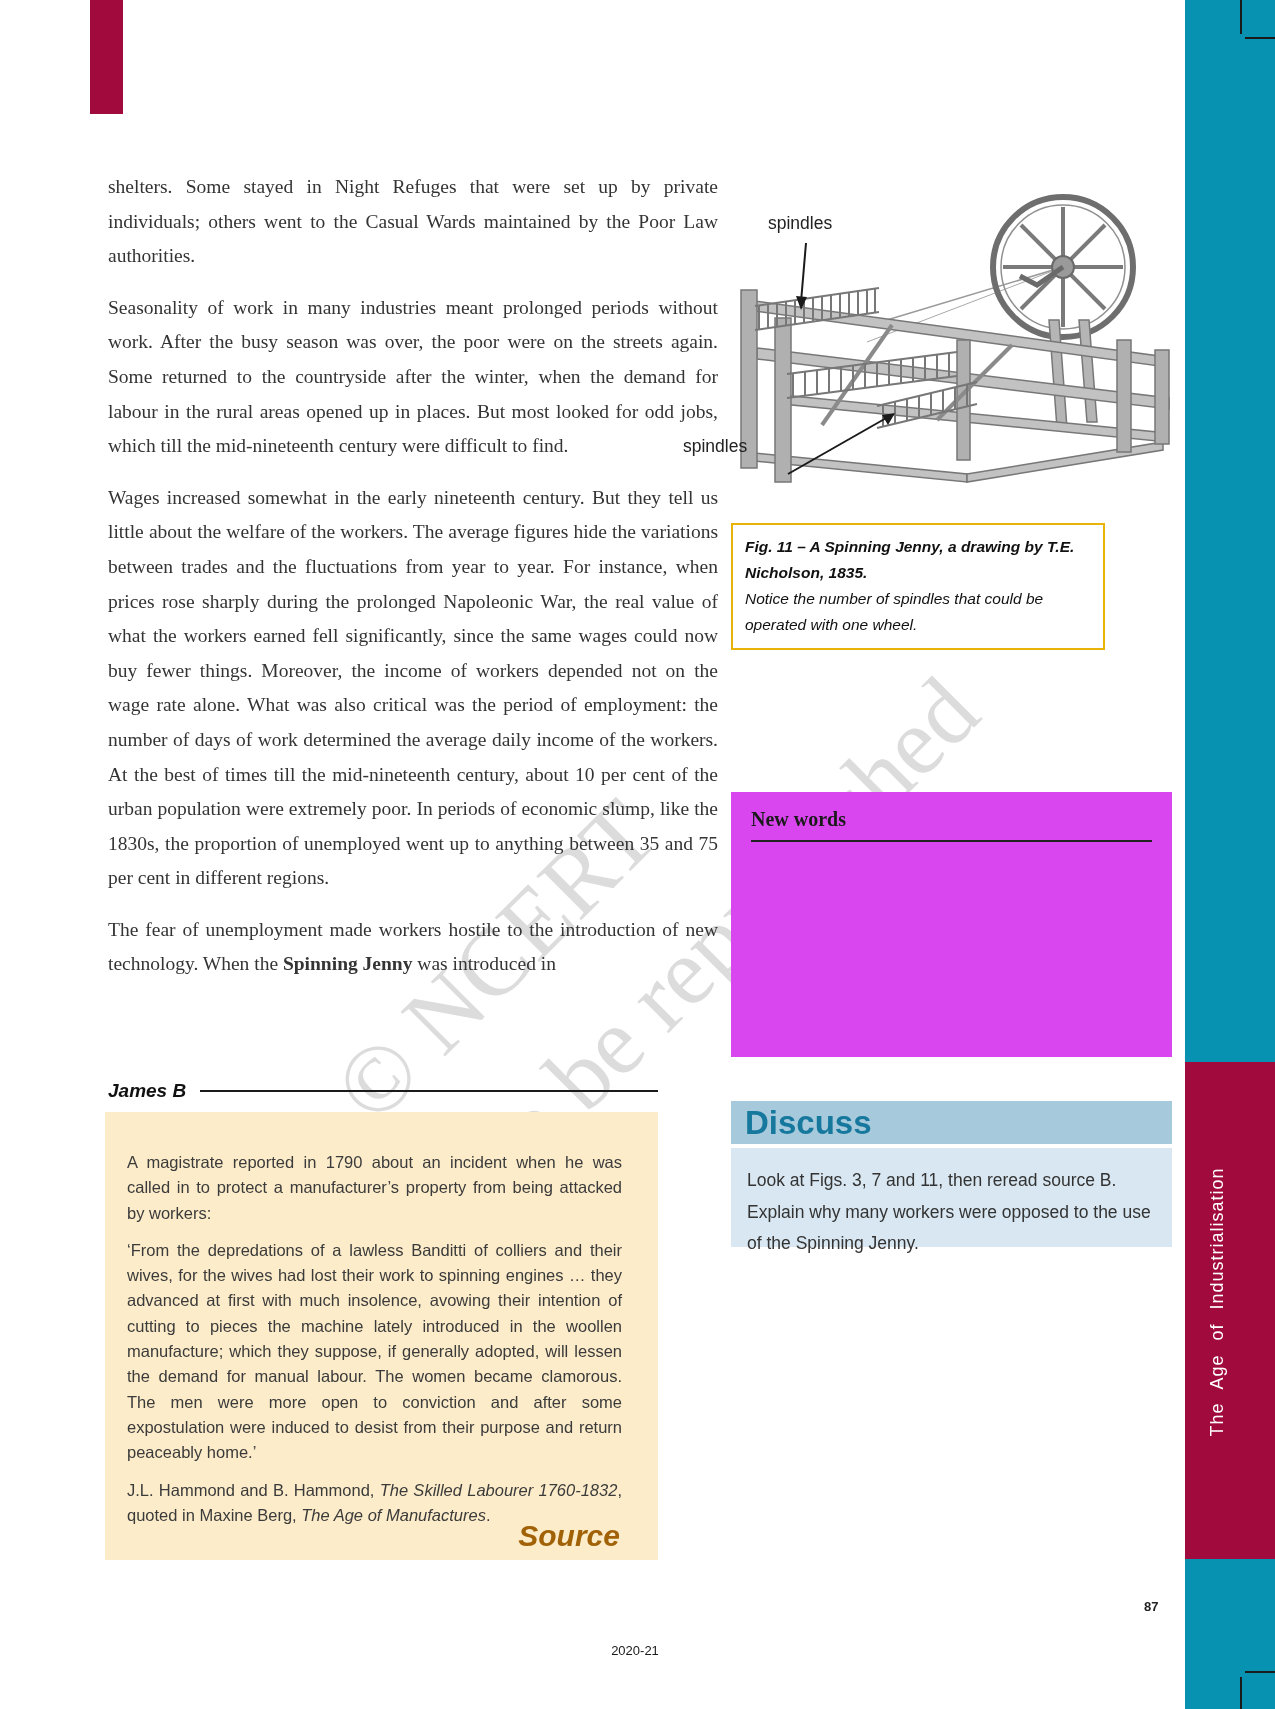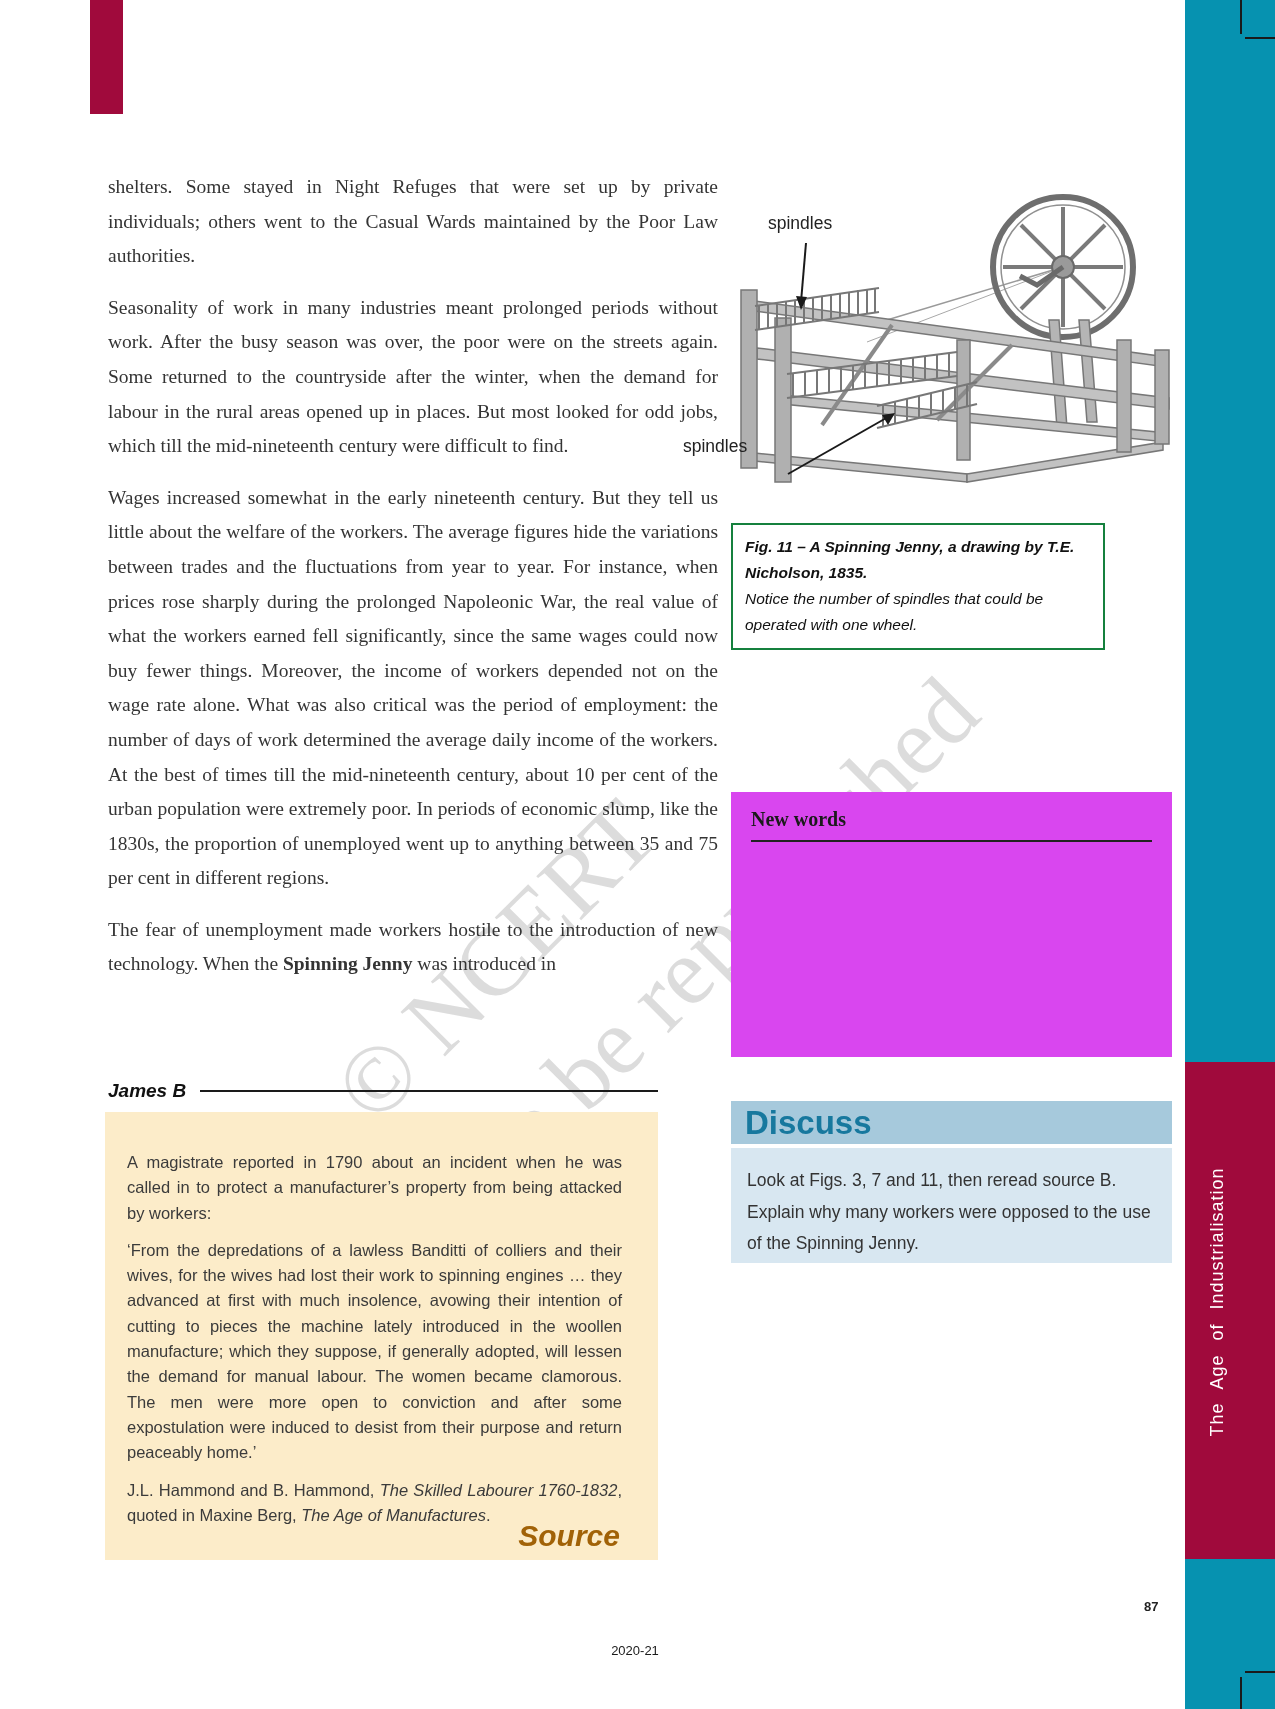--- a/index.html
+++ b/index.html
@@ -36,39 +36,39 @@
       white-space:nowrap;pointer-events:none;}
   .wm1{left:245px;top:905px;width:500px;text-align:center;font-size:96px;transform:rotate(-45deg);}
   .wm2{left:200px;top:925px;width:950px;text-align:center;font-size:96px;transform:rotate(-45deg);}
 
   
   .fig-illustration{position:absolute;left:727px;top:190px;width:446px;height:300px;}
   .spindle-label{position:absolute;font-family:"Liberation Sans",sans-serif;font-size:17.5px;color:#222;}
   .spindle-label.top{left:768px;top:213px;}
   .spindle-label.bottom{left:683px;top:436px;}
 
-  .fig-caption{position:absolute;left:731px;top:523px;width:346px;border:2px solid #15803d;
+  .fig-caption{position:absolute;left:731px;top:523px;width:346px;border:2px solid #eab308;
                padding:9px 12px 10px 12px;font-family:"Liberation Sans",sans-serif;
                font-style:italic;font-size:15.5px;line-height:26px;color:#111;background:#fff;}
   .fig-caption .cap-bold{font-weight:bold;display:block;}
   .fig-caption .cap-note{display:block;}
 
   
   .new-words{position:absolute;left:731px;top:792px;width:441px;height:265px;background:#d946ef;
              box-sizing:border-box;padding:16px 20px 0 20px;}
   .new-words h3{margin:0;font-size:20px;font-weight:bold;color:#1a1a1a;font-family:"Liberation Serif",serif;}
   .new-words .rule{border:0;border-top:2px solid #222;margin:9px 0 12px 0;}
   .new-words .nw-body{font-size:19px;line-height:30.5px;text-align:justify;color:#3a3a3a;}
 
   
   .discuss-header{position:absolute;left:731px;top:1101px;width:441px;height:43px;background:#a6c9dc;
                   box-sizing:border-box;padding-left:14px;}
   .discuss-header .discuss-title{font-family:"Liberation Sans",sans-serif;font-weight:bold;
                   font-size:33px;line-height:43px;color:#17789e;}
-  .discuss-body{position:absolute;left:731px;top:1148px;width:441px;height:115px;background:#d8e7f1;
+  .discuss-body{position:absolute;left:731px;top:1148px;width:441px;height:99px;background:#d8e7f1;
                 box-sizing:border-box;padding:17px 16px;font-family:"Liberation Sans",sans-serif;
                 font-size:17.5px;line-height:31.5px;color:#333;}
 
   
   .source-label-row{position:absolute;left:108px;top:1080px;width:550px;display:flex;align-items:center;}
   .source-label{font-family:"Liberation Sans",sans-serif;font-style:italic;font-weight:bold;
                 font-size:19px;color:#111;}
   .source-rule{flex:1;height:2px;background:#1a1a1a;margin-left:14px;}
 
   .source-box{position:absolute;left:105px;top:1112px;width:553px;height:448px;background:#fcecc9;

